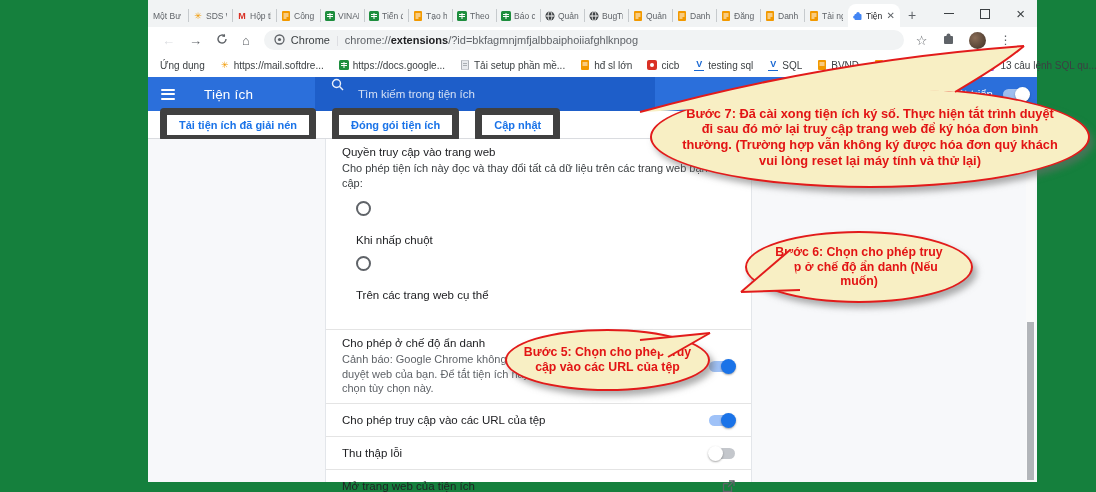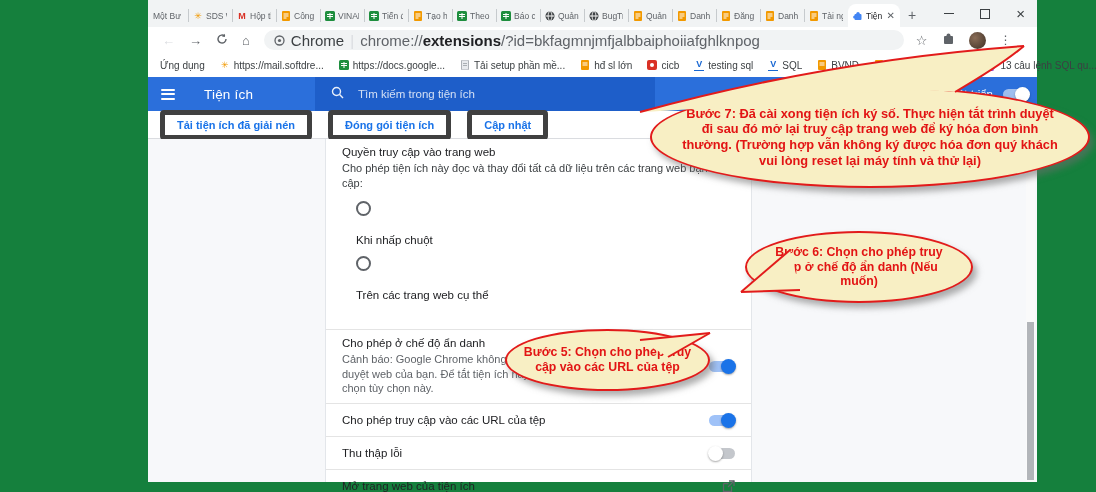--- a/index.html
+++ b/index.html
@@ -21,52 +21,52 @@
   .newtab{font-size:14px;color:#5f6368;margin-left:8px;margin-bottom:4px;}
   #wctrl{position:absolute;right:6px;top:0;height:27px;display:flex;align-items:center;gap:26px;padding-right:6px;}
   .wc{color:#3c4043;font-size:12px;line-height:1;}
   .wc-min{width:10px;height:1px;background:#3c4043;display:inline-block;}
   .wc-max{width:8px;height:8px;border:1px solid #3c4043;display:inline-block;}
   
   #navbar{position:absolute;left:0;top:27px;width:100%;height:26px;background:#fff;
           display:flex;align-items:center;}
   .navico{font-size:13px;color:#5f6368;margin-left:14px;}
   #urlbar{height:20px;background:#f1f3f4;border-radius:11px;margin-left:14px;flex:0 0 640px;
-          display:flex;align-items:center;font-size:15px;color:#5f6368;padding:0 10px;box-sizing:border-box;gap:6px;}
+          display:flex;align-items:center;font-size:11px;color:#5f6368;padding:0 10px;box-sizing:border-box;gap:6px;}
   #urlbar b{color:#202124;font-weight:bold;}
   .nav-right{display:flex;align-items:center;gap:14px;margin-left:12px;}
   #avatar{width:17px;height:17px;border-radius:50%;background:radial-gradient(circle at 35% 35%,#8a6d57,#3c2e24);}
   
   #bookmarks{position:absolute;left:0;top:53px;width:100%;height:24px;background:#fff;
              display:flex;align-items:center;gap:15px;padding-left:12px;box-sizing:border-box;
              font-size:10px;color:#3c4043;white-space:nowrap;}
   .bmk{display:flex;align-items:center;gap:4px;}
   
   #exthdr{position:absolute;left:0;top:77px;width:100%;height:34px;background:#2b6fdb;
           display:flex;align-items:center;color:#fff;}
   #burger{width:14px;margin-left:13px;display:inline-block;}
   #burger div{height:2px;background:#fff;margin:2.5px 0;border-radius:1px;}
   #exttitle{font-size:13.5px;margin-left:29px;letter-spacing:.2px;}
   #extsearch{position:absolute;left:167px;top:0;width:340px;height:34px;background:#1e5ec9;
-             display:flex;align-items:center;gap:12px;padding-left:16px;box-sizing:border-box;}
+             display:flex;gap:12px;padding-left:16px;box-sizing:border-box;}
   #extsearch input{background:transparent;border:0;outline:0;color:#fff;font-size:11.5px;width:240px;
                    font-family:"Liberation Sans",sans-serif;}
   #extsearch input::placeholder{color:rgba(255,255,255,.8);}
   #devmode{position:absolute;right:8px;top:0;height:34px;display:flex;align-items:center;gap:10px;
            font-size:11.5px;color:#fff;}
   .toggle{width:26px;height:11px;border-radius:6px;position:relative;flex:0 0 auto;}
   .toggle::after{content:"";position:absolute;width:15px;height:15px;border-radius:50%;top:-2px;
                  box-shadow:0 1px 2px rgba(0,0,0,.35);}
   .toggle.on{background:#9fc2f8;}  .toggle.on::after{right:-1px;background:#1a73e8;}
   .toggle.off{background:#c4c7cc;} .toggle.off::after{left:-1px;background:#fff;}
   .toggle.white{background:rgba(255,255,255,.55);} .toggle.white::after{right:-1px;background:#fff;}
   
   #extbtns{position:absolute;left:0;top:111px;width:100%;height:28px;background:#fff;
            border-bottom:1px solid #dadce0;display:flex;align-items:center;gap:16px;padding-left:12px;box-sizing:border-box;}
-  .obtn{border:5px solid #404040;border-radius:4px;background:#fff;color:#1a73e8;font-size:11px;
+  .obtn{border:7px solid #404040;border-radius:4px;background:#fff;color:#1a73e8;font-size:11px;
         font-weight:bold;padding:4px 12px;font-family:"Liberation Sans",sans-serif;white-space:nowrap;}
   
   #page{position:absolute;left:0;top:139px;width:100%;height:343px;background:#f7f8fa;}
   #card{position:absolute;left:177px;top:0;width:427px;height:343px;background:#fff;
         border-left:1px solid #e3e6ea;border-right:1px solid #e3e6ea;box-sizing:border-box;
         font-size:11.5px;color:#202124;}
   .crow{padding:7px 16px;border-bottom:1px solid #e4e4e4;display:flex;align-items:center;justify-content:space-between;gap:10px;}
   .crow .grow{flex:1;}
   .subtxt{color:#5f6368;font-size:11px;line-height:1.35;margin-top:3px;}
   .radiorow{display:flex;align-items:flex-start;gap:18px;margin:10px 0 10px 14px;flex-direction:column;}

